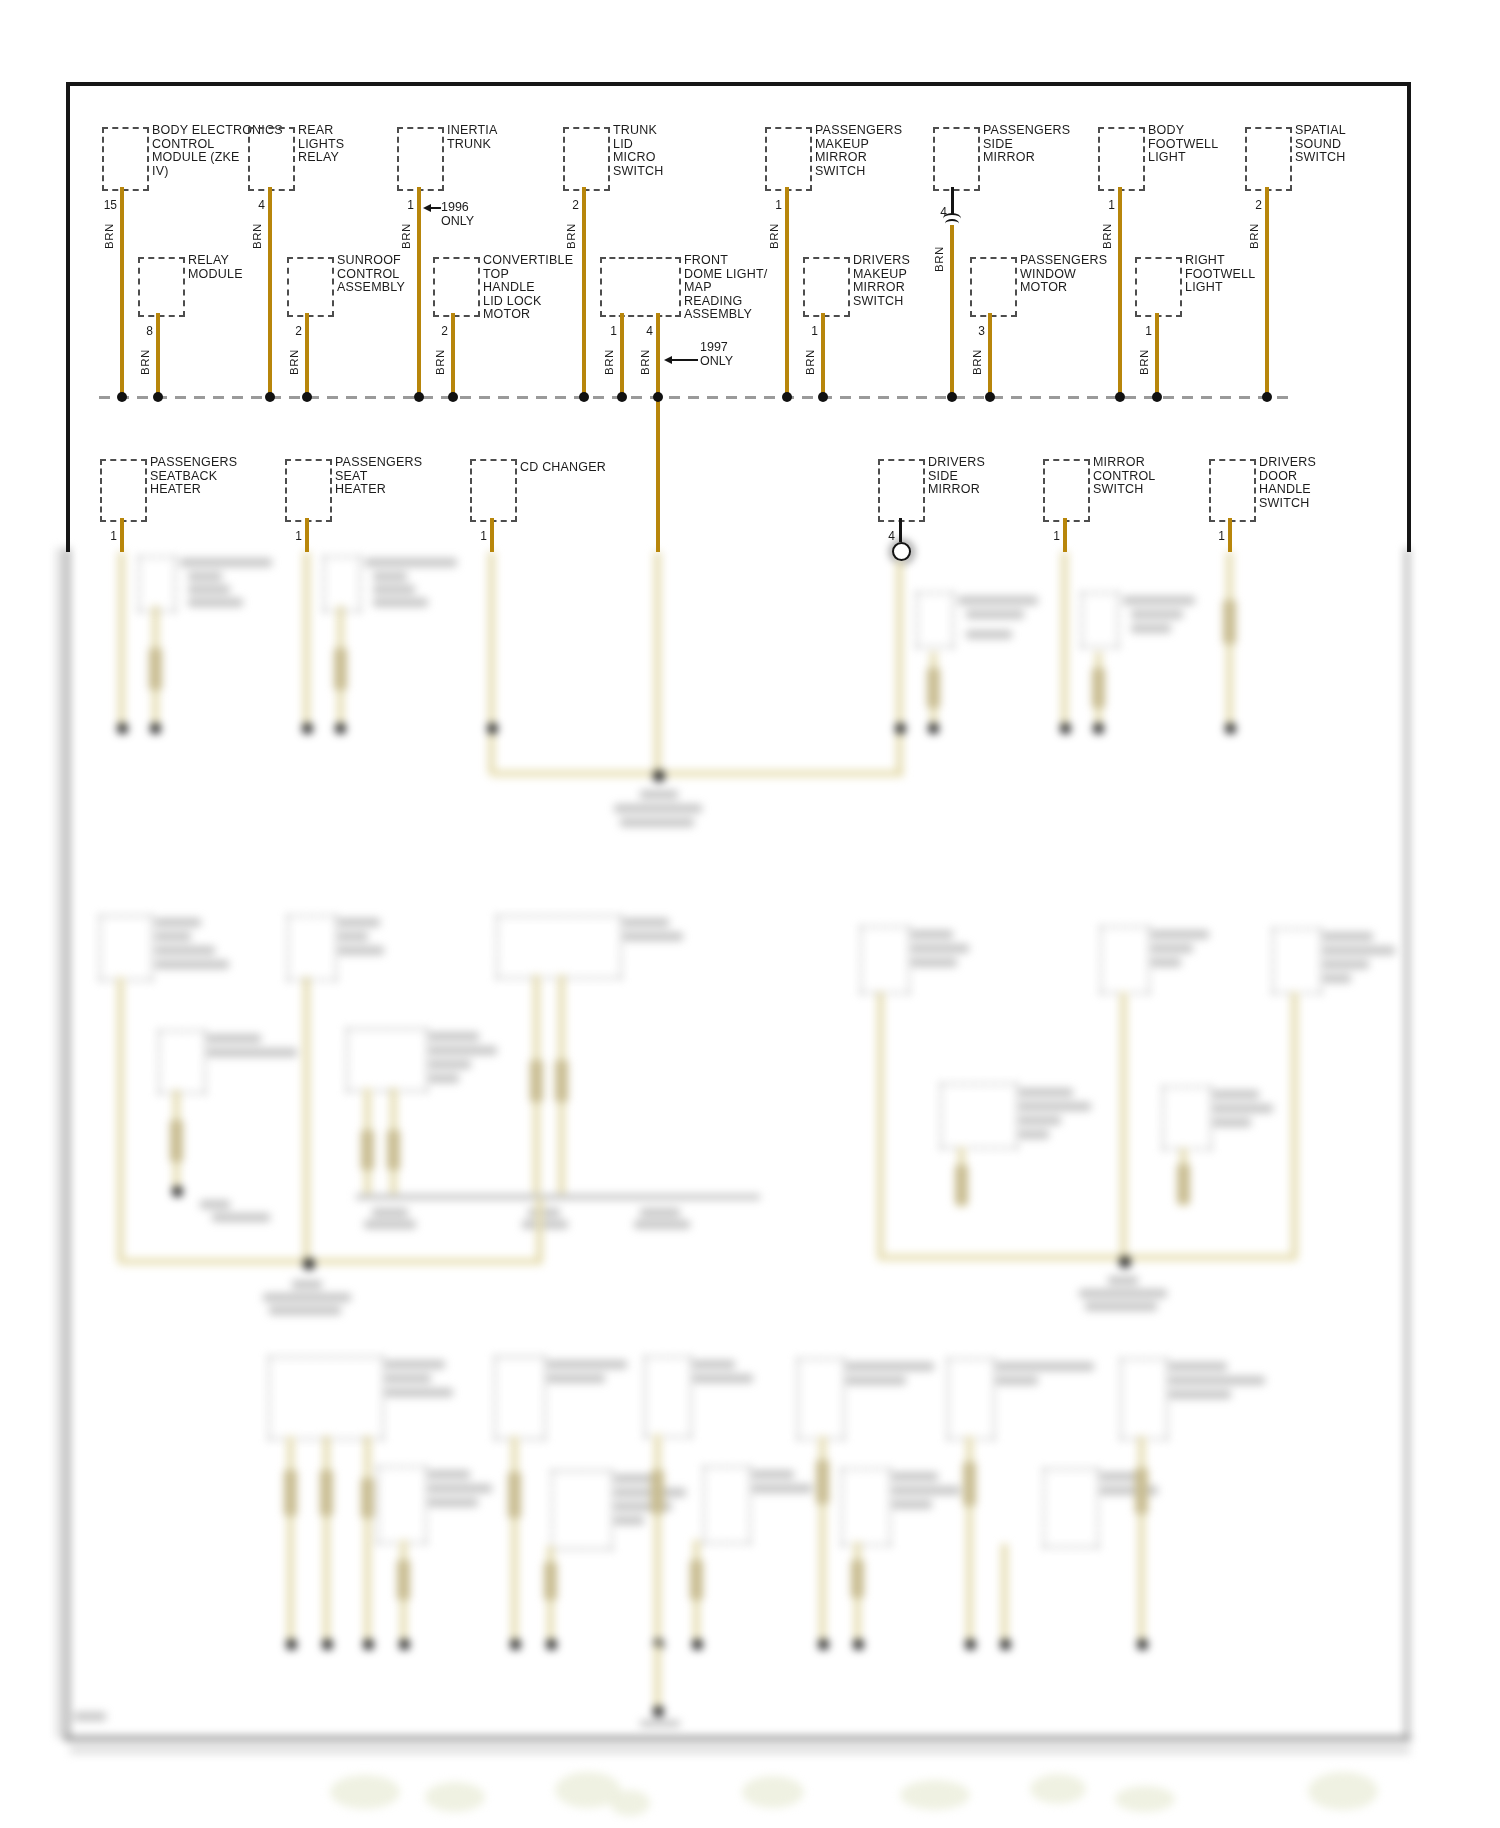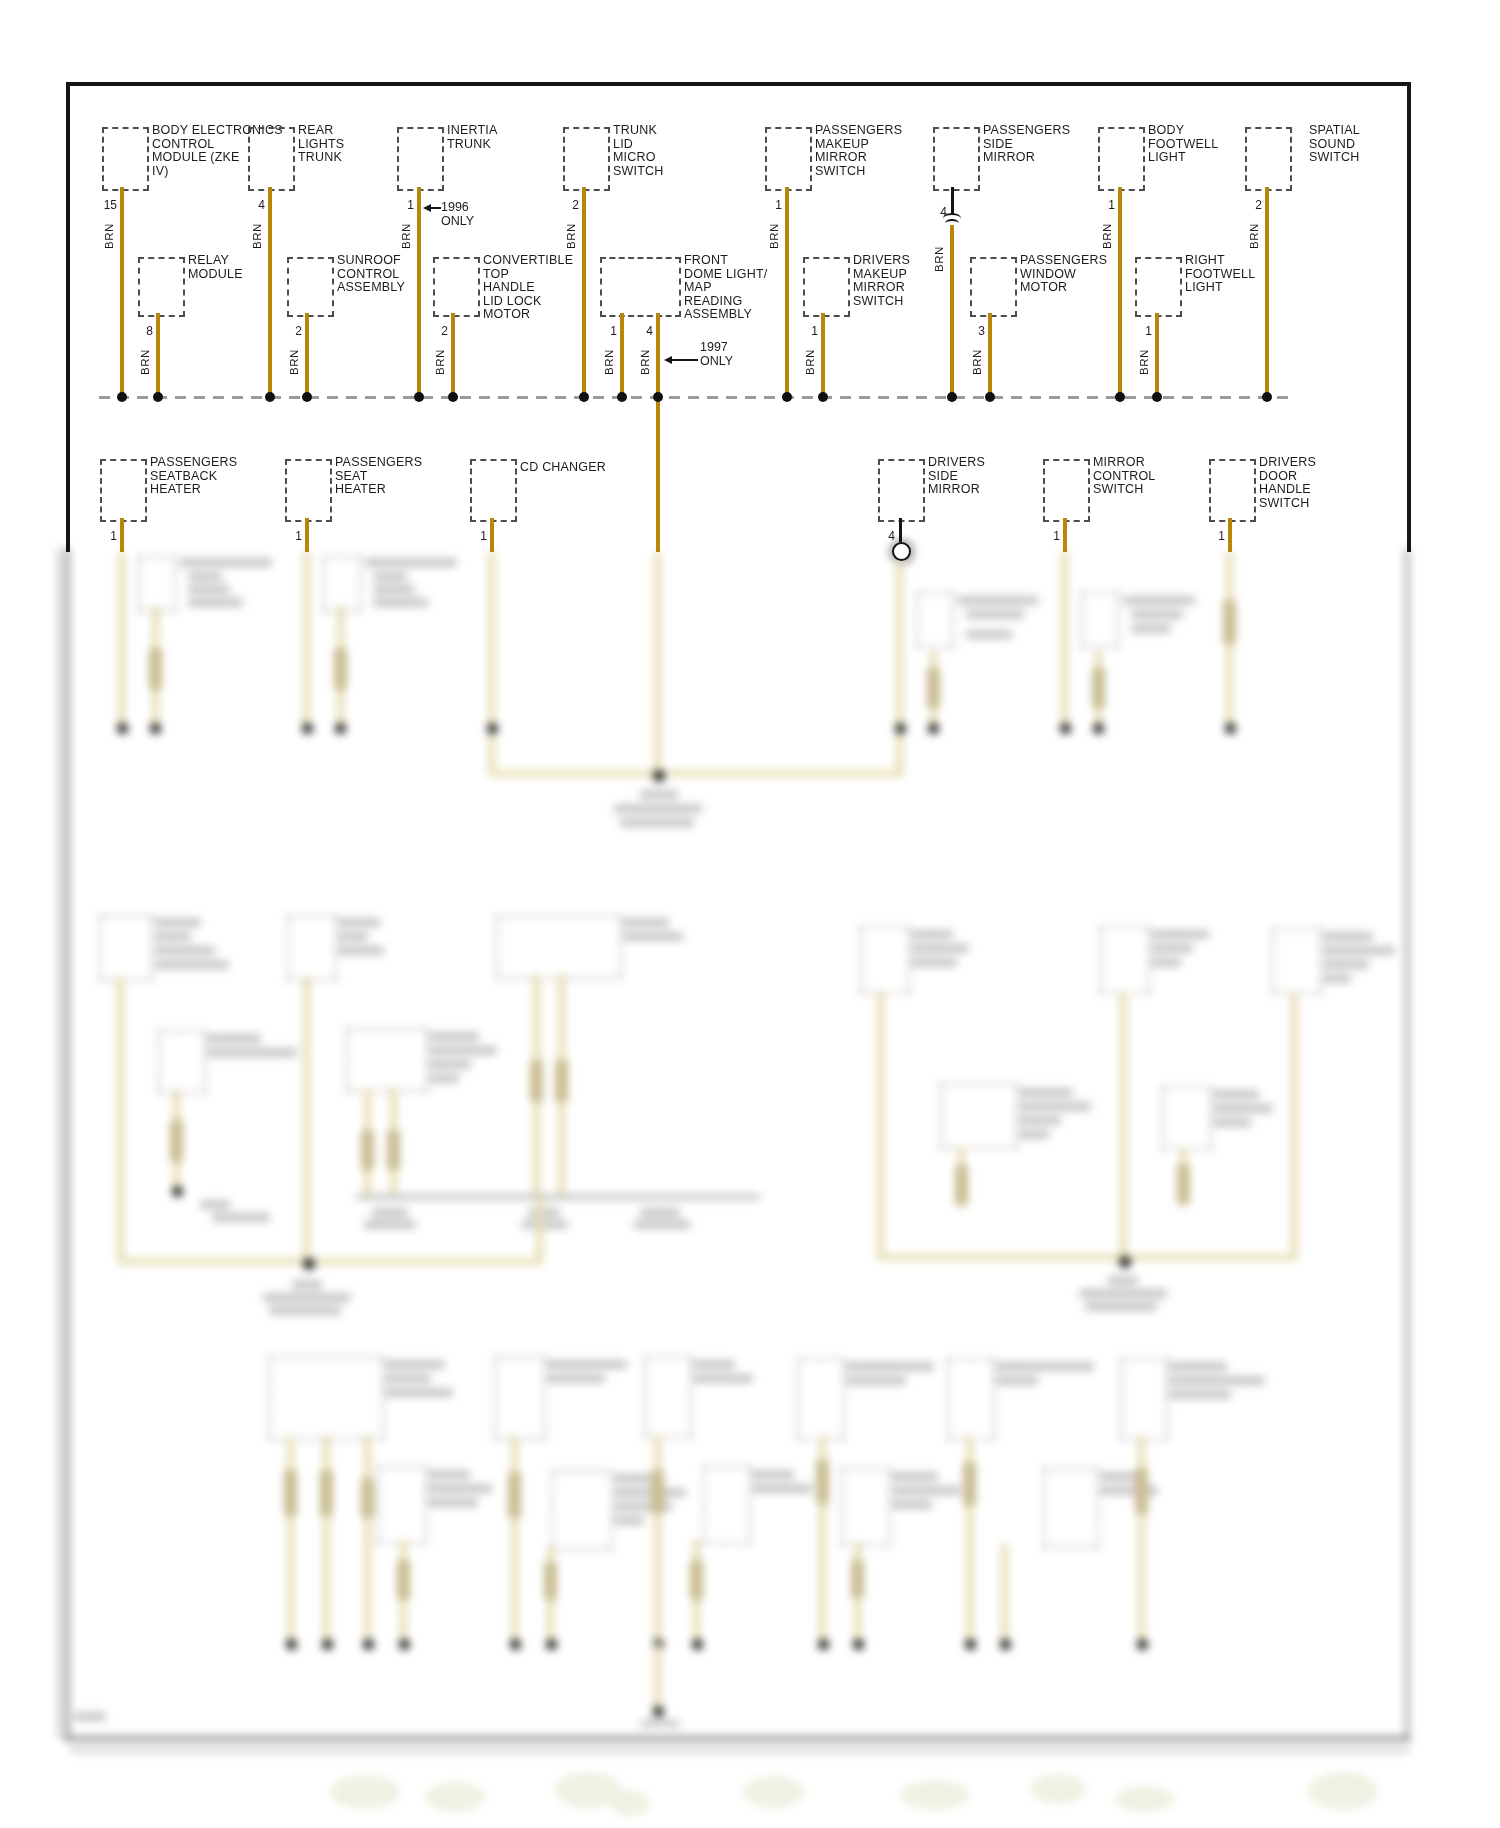--- a/index.html
+++ b/index.html
@@ -279,21 +279,21 @@
       <div class="comp-label" style="left: 152px; top: 124px;">BODY ELECTRONICS
 CONTROL
 MODULE (ZKE
 IV)</div>
       <div class="wire" style="left: 120px; top: 187px; height: 210px;"></div>
       <div class="pin-num" style="left: 99px; top: 199px;">15</div>
       <div class="brn-label" style="left: 103px; top: 215px;">BRN</div>
       <div class="dashed-box" style="left: 248px; top: 127px; width: 43px; height: 60px;"></div>
       <div class="comp-label" style="left: 298px; top: 124px;">REAR
 LIGHTS
-TRUNK</div>
+RELAY</div>
       <div class="wire" style="left: 268px; top: 187px; height: 210px;"></div>
       <div class="pin-num" style="left: 247px; top: 199px;">4</div>
       <div class="brn-label" style="left: 251px; top: 215px;">BRN</div>
       <div class="dashed-box" style="left: 397px; top: 127px; width: 43px; height: 60px;"></div>
       <div class="comp-label" style="left: 447px; top: 124px;">INERTIA
 TRUNK</div>
       <div class="wire" style="left: 417px; top: 187px; height: 210px;"></div>
       <div class="pin-num" style="left: 396px; top: 199px;">1</div>
       <div class="brn-label" style="left: 400px; top: 215px;">BRN</div>
       <div class="dashed-box" style="left: 563px; top: 127px; width: 43px; height: 60px;"></div>
@@ -323,21 +323,21 @@
       <div class="pin-num" style="left: 929px; top: 206px;">4</div>
       <div class="brn-label" style="left: 933px; top: 238px;">BRN</div>
       <div class="dashed-box" style="left: 1098px; top: 127px; width: 43px; height: 60px;"></div>
       <div class="comp-label" style="left: 1148px; top: 124px;">BODY
 FOOTWELL
 LIGHT</div>
       <div class="wire" style="left: 1118px; top: 187px; height: 210px;"></div>
       <div class="pin-num" style="left: 1097px; top: 199px;">1</div>
       <div class="brn-label" style="left: 1101px; top: 215px;">BRN</div>
       <div class="dashed-box" style="left: 1245px; top: 127px; width: 43px; height: 60px;"></div>
-      <div class="comp-label" style="left: 1295px; top: 124px; margin-left: 14px;">SPATIAL
+      <div class="comp-label" style="left: 1295px; top: 124px;">SPATIAL
 SOUND
 SWITCH</div>
       <div class="wire" style="left: 1265px; top: 187px; height: 210px;"></div>
       <div class="pin-num" style="left: 1244px; top: 199px;">2</div>
       <div class="brn-label" style="left: 1248px; top: 215px;">BRN</div>
       <div class="dashed-box" style="left: 138px; top: 257px; width: 43px; height: 56px;"></div>
       <div class="comp-label" style="left: 188px; top: 254px;">RELAY
 MODULE</div>
       <div class="wire" style="left: 156px; top: 313px; height: 84px;"></div>
       <div class="pin-num" style="left: 135px; top: 325px;">8</div>

